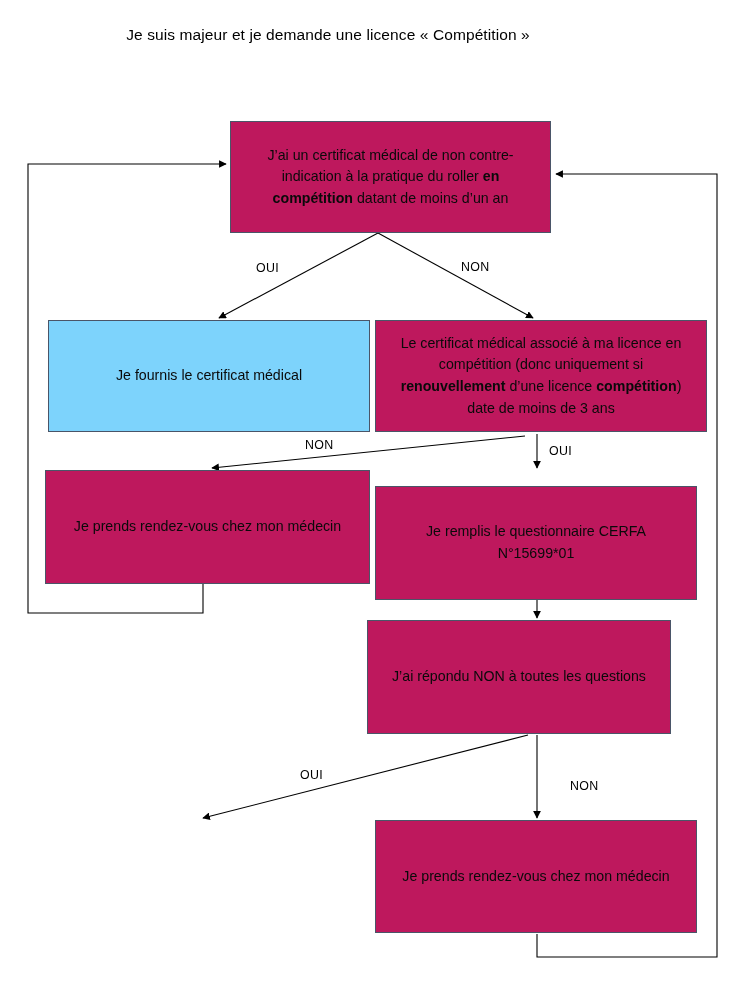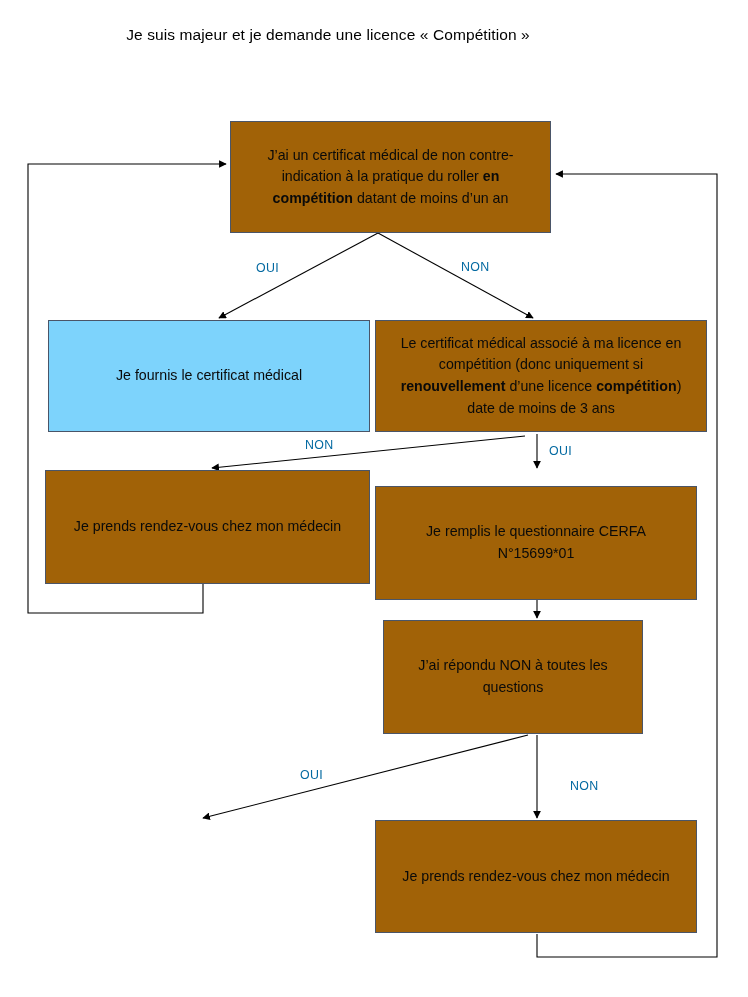--- a/index.html
+++ b/index.html
@@ -45,29 +45,29 @@
     display: flex;
     align-items: center;
     justify-content: center;
     text-align: center;
     font-family: "Liberation Sans", sans-serif;
     font-size: 14.2px;
     line-height: 1.52;
     color: #0a0a0a;
     padding: 4px 10px;
   }
-  .node.peach { background: #a16207; }
+  .node.peach { background: #be185d; }
   .node.green { background: #7dd3fc; }
   .node .txt { width: 100%; }
   .node b { font-weight: bold; }
   .edge-label {
     position: absolute;
     font-family: "Liberation Sans", sans-serif;
     font-size: 12.4px;
-    color: #0369a1;
+    color: #000000;
     letter-spacing: 0.3px;
     white-space: nowrap;
   }
 </style>
 </head>
 <body>
 
 <div id="canvas">
 
   <div class="title">Je suis majeur et je demande une licence « Compétition »</div>
@@ -120,21 +120,21 @@
     <div class="txt">Je prends rendez-vous chez mon médecin</div>
   </div>
 
   <div class="node peach" style="left:375px; top:486px; width:322px; height:114px;">
     <div class="txt">
       <span>Je remplis le questionnaire CERFA</span><br>
       <span>N°15699*01</span>
     </div>
   </div>
 
-  <div class="node peach" style="left:383px; top:620px; width:260px; height:114px;">
+  <div class="node peach" style="left:367px; top:620px; width:304px; height:114px;">
     <div class="txt">J’ai répondu NON à toutes les questions</div>
   </div>
 
 
   <div class="node peach" style="left:375px; top:820px; width:322px; height:113px;">
     <div class="txt">Je prends rendez-vous chez mon médecin</div>
   </div>
 
   <div class="edge-label" style="left:256px; top:261px;">OUI</div>
   <div class="edge-label" style="left:461px; top:260px;">NON</div>

